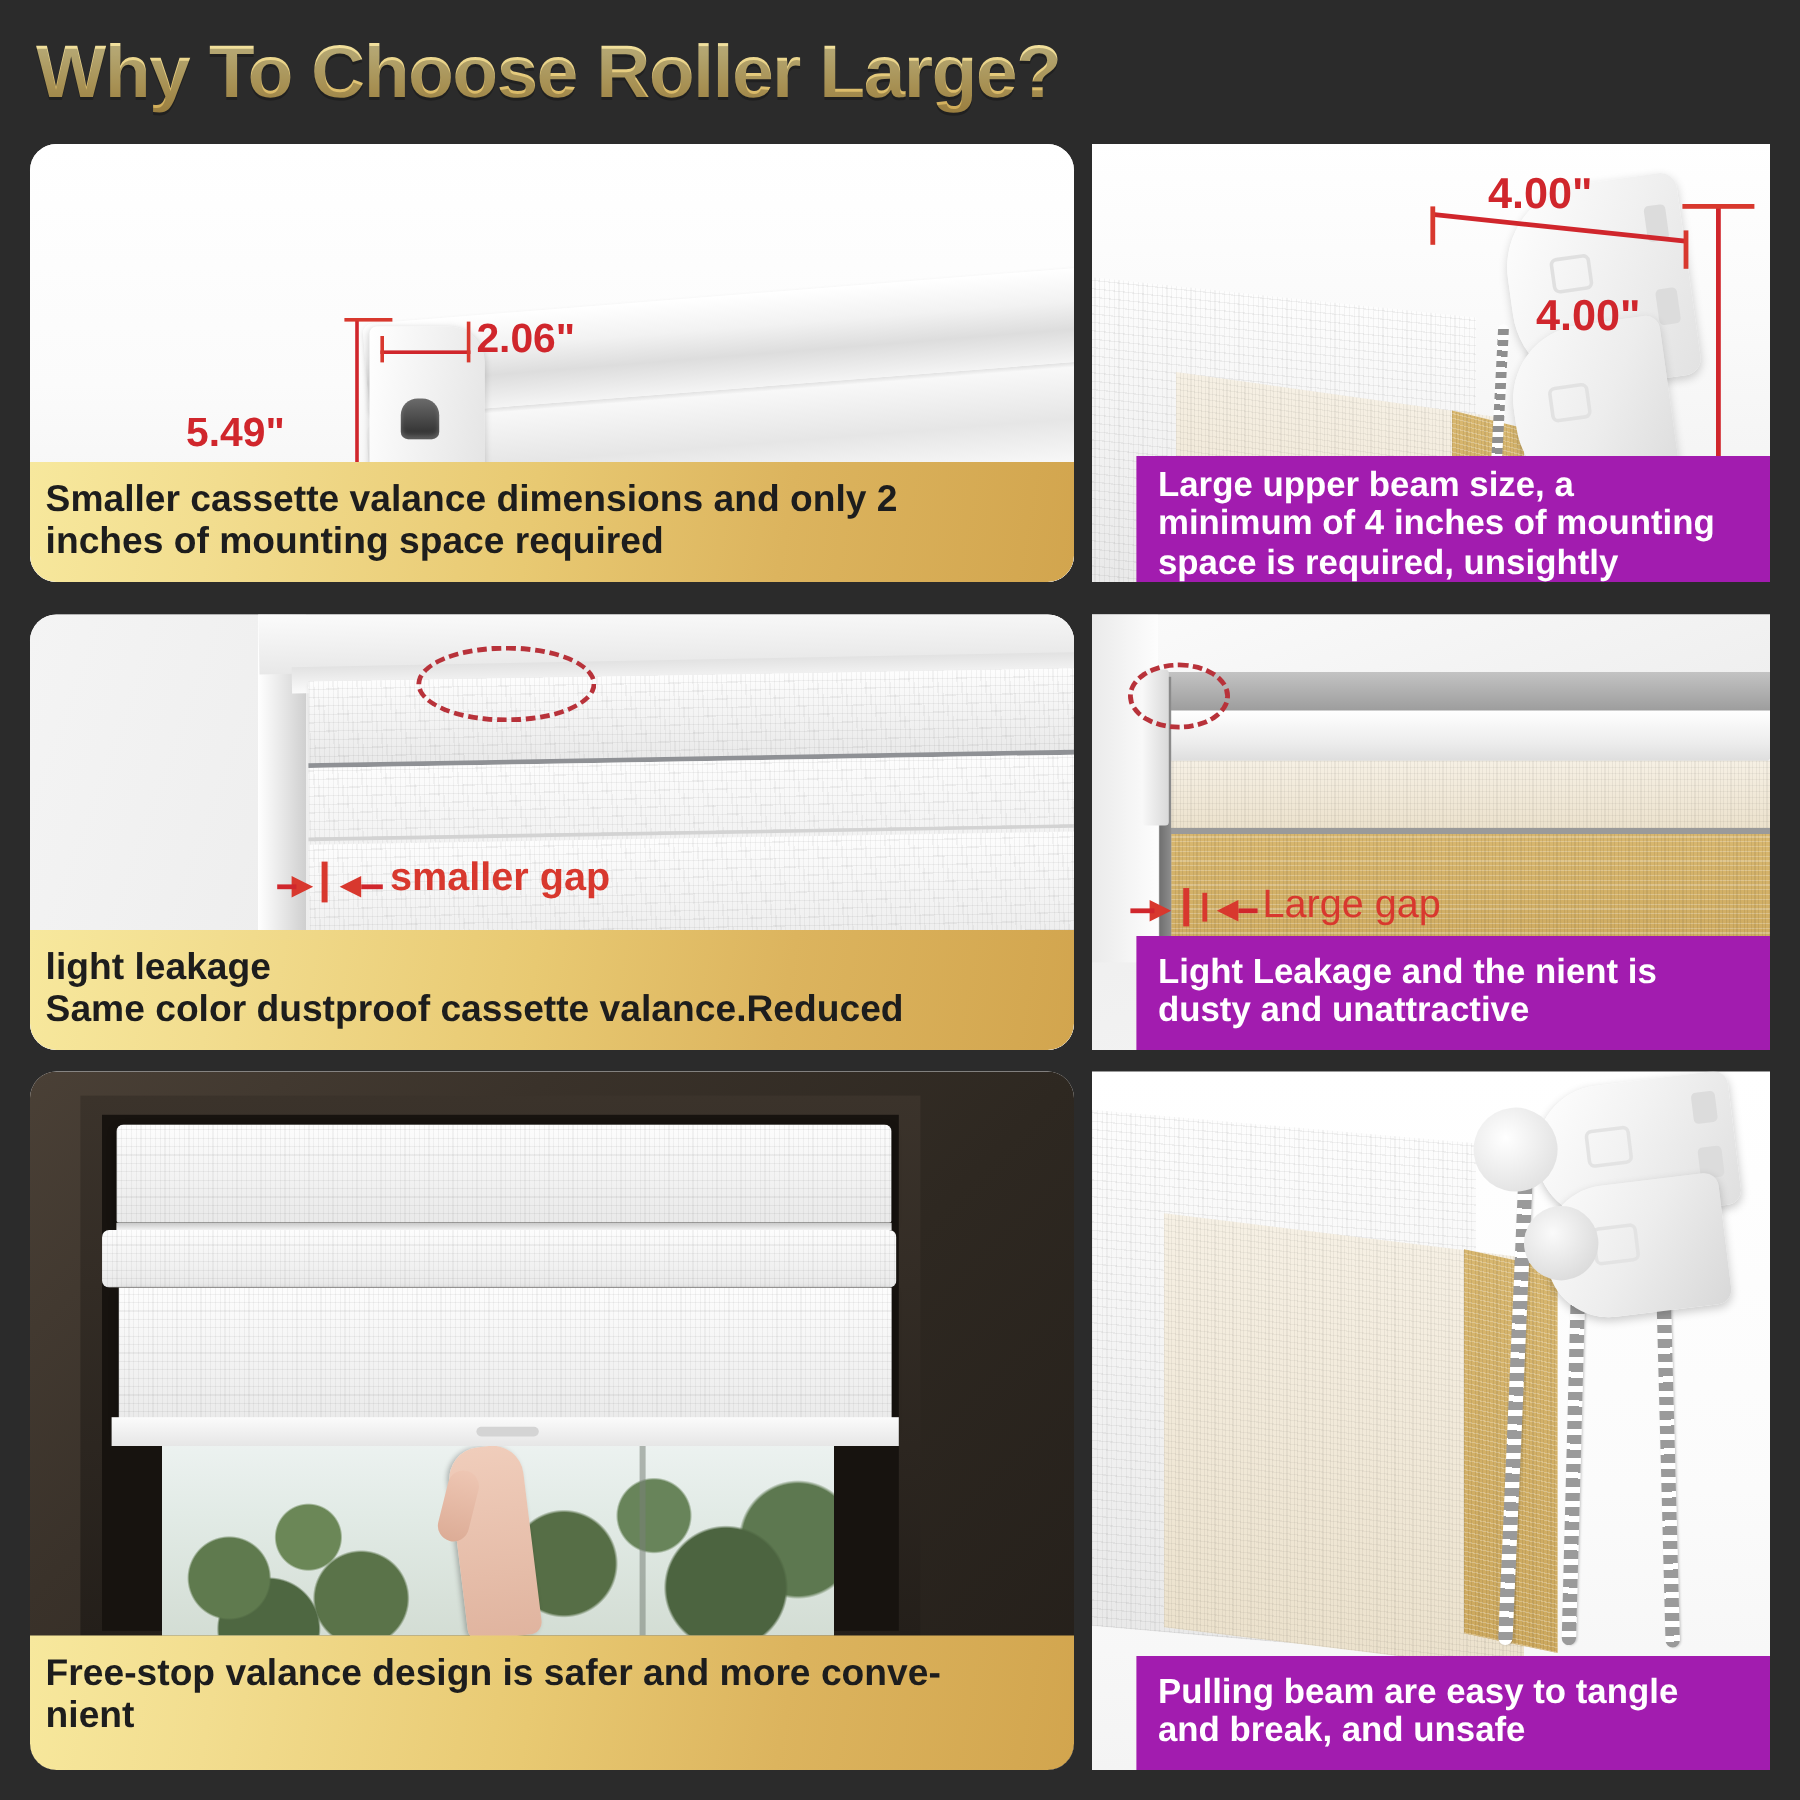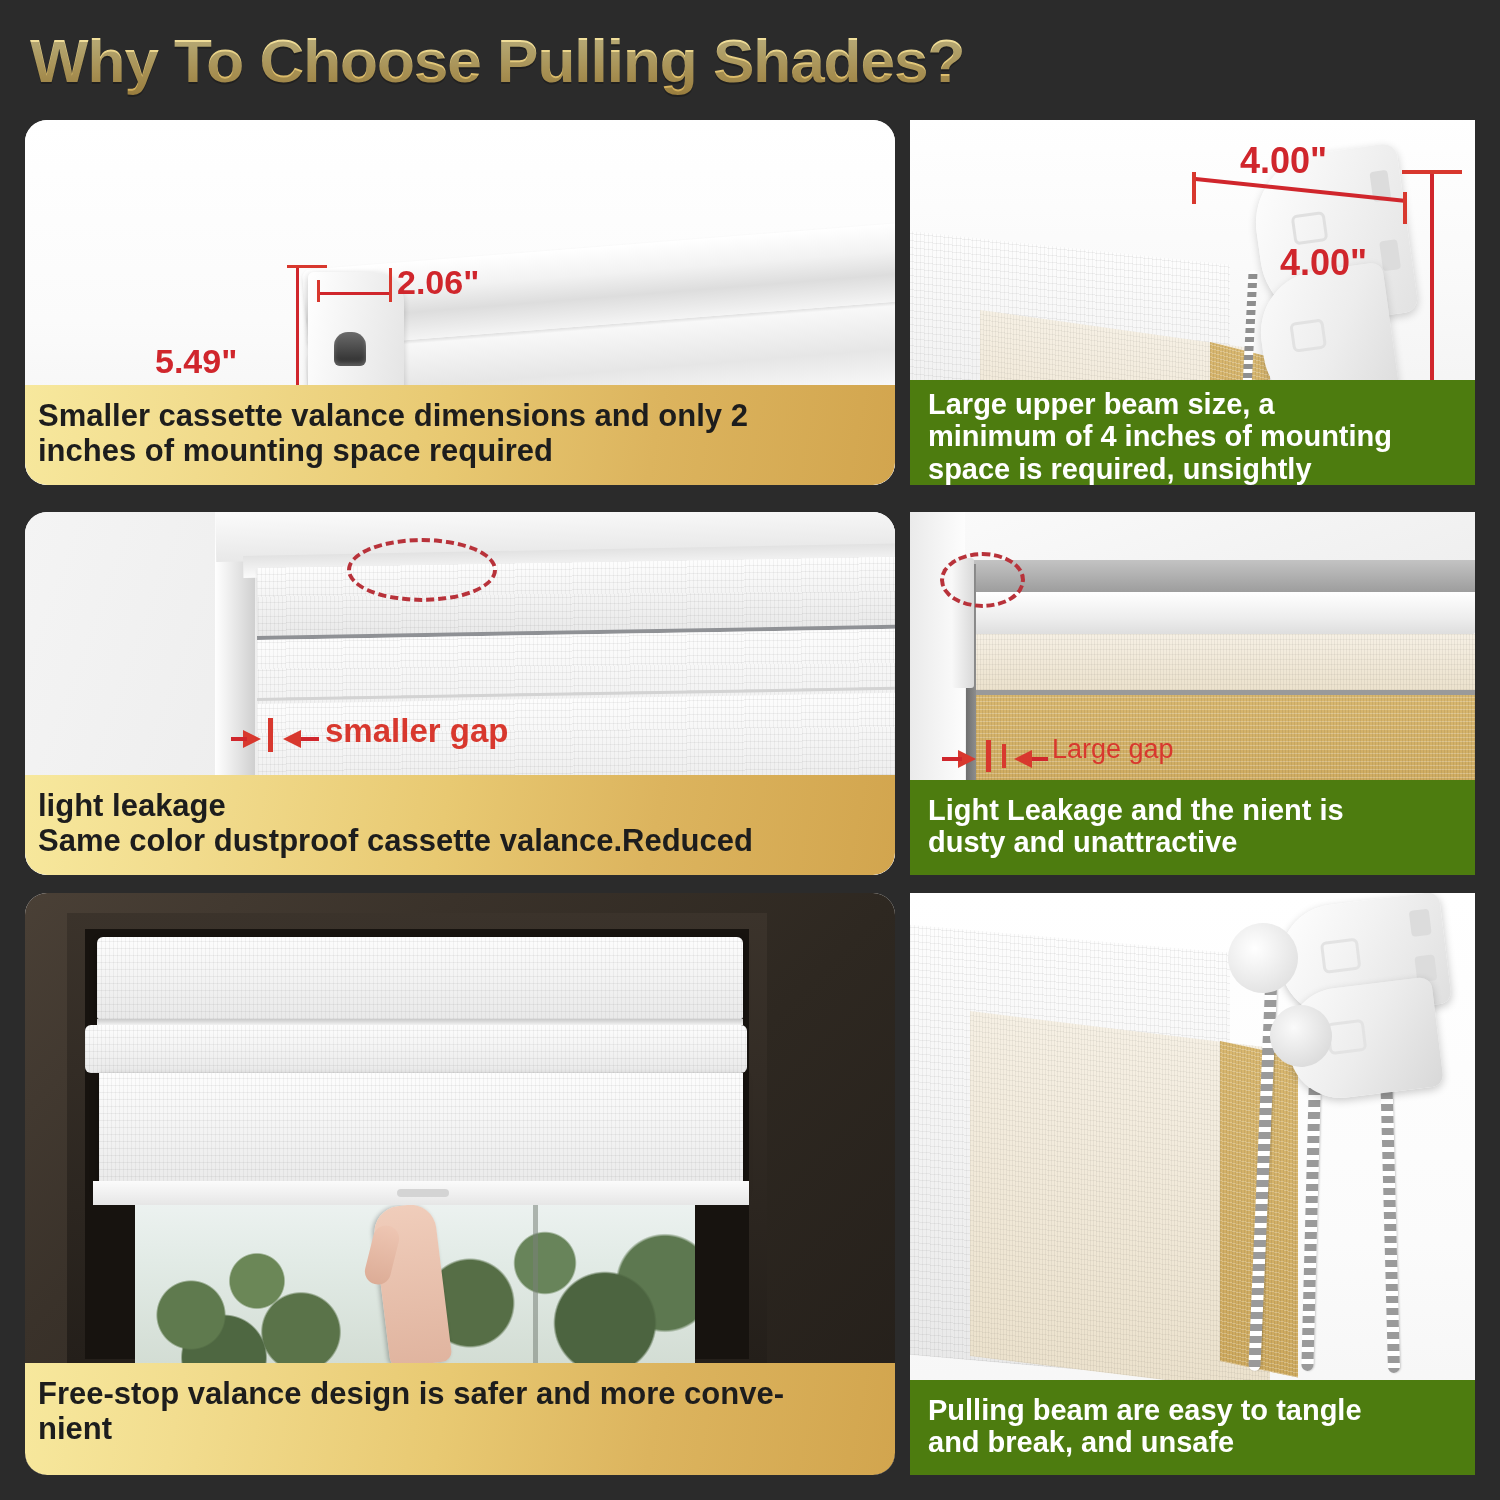--- a/index.html
+++ b/index.html
@@ -38,21 +38,21 @@
     position:absolute; left:0; right:0; bottom:0;
     display:flex; flex-direction:column; justify-content:flex-start;
     padding: 14px 18px 10px 18px;
     font-weight: bold; line-height: 1.12;
   }
   .cap.gold {
     background: linear-gradient(100deg,#f7e89d 0%, #f2dd8f 18%, #e8c972 48%, #dcb45e 72%, #d2a54e 100%);
     color:#1d1d1d;
     border-bottom-left-radius:22px; border-bottom-right-radius:22px;padding-left:13px;
   }
-  .cap.gray { background:#4d7c0f; color:#ffffff; }
+  .cap.gray { background:#a21caf; color:#ffffff;margin-left:37px; }
   .cap span { display:block; }
 
   
   .fabric-white{
     background:
       repeating-linear-gradient(90deg, rgba(0,0,0,.045) 0 1px, rgba(0,0,0,0) 1px 4px),
       repeating-linear-gradient(0deg, rgba(0,0,0,.05) 0 1px, rgba(255,255,255,0) 1px 7px),
       linear-gradient(180deg,#fdfdfd,#e9e9e9);
   }
   .fabric-beige{
@@ -79,21 +79,21 @@
   .arrow-r, .arrow-l{ position:absolute; width:0; height:0; }
   .arrow-r{ border-top:9px solid transparent; border-bottom:9px solid transparent; border-left:18px solid #d8382e; }
   .arrow-l{ border-top:9px solid transparent; border-bottom:9px solid transparent; border-right:18px solid #d8382e; }
   .tick{ position:absolute; background:#d8382e; }
 </style>
 </head>
 <body>
 
 <div id="stage">
 
-  <div id="title">Why To Choose Pulling Shades?</div>
+  <div id="title">Why To Choose Roller Large?</div>
 
   <div class="panel good" style="left:25px; top:120px; width:870px; height:365px;">
     <div class="art" style="background:linear-gradient(180deg,#ffffff 0%,#fbfbfb 55%,#f2f2f2 100%);">
 
       <div style="position:absolute; left:280px; top:150px; width:640px; height:78px;
                   transform:rotate(-4.5deg); transform-origin:left center;
                   border-radius:8px 10px 10px 8px;
                   background:linear-gradient(180deg,#ffffff 0%,#f2f2f2 35%,#dddddd 65%,#f4f4f4 100%);
                   box-shadow:0 2px 4px rgba(0,0,0,.12);" class="fabric-white"></div>
       <div style="position:absolute; left:283px; top:232px; width:640px; height:86px;
@@ -250,21 +250,21 @@
                   background:linear-gradient(90deg,#f8f8f8,#d9d9d9); border-radius:3px;"></div>
 
       <div class="dashed-ellipse" style="left:30px; top:40px; width:85px; height:56px;"></div>
 
       <div class="arrow-r" style="left:48px; top:238px;"></div>
       <div class="dim" style="left:32px; top:245px; width:20px; height:4px;"></div>
       <div class="tick" style="left:76px; top:228px; width:5px; height:32px;"></div>
       <div class="tick" style="left:92px; top:232px; width:4px; height:24px;"></div>
       <div class="arrow-l" style="left:104px; top:238px;"></div>
       <div class="dim" style="left:122px; top:245px; width:16px; height:4px;"></div>
-      <div class="redtext" style="left:142px; top:222px; font-size:27px;">Large gap</div>
+      <div class="redtext" style="left:142px; top:222px; font-size:33px;">Large gap</div>
     </div>
 
     <div class="cap gray" style="height:95px; font-size:29px;">
       <span>Light Leakage and the nient is</span>
       <span>dusty and unattractive</span>
     </div>
   </div>
 
   <div class="panel good" style="left:25px; top:893px; width:870px; height:582px;">
     <div class="art" style="background:linear-gradient(135deg,#4a4036 0%,#3a322a 30%,#2e2821 60%,#241f1a 100%);">

